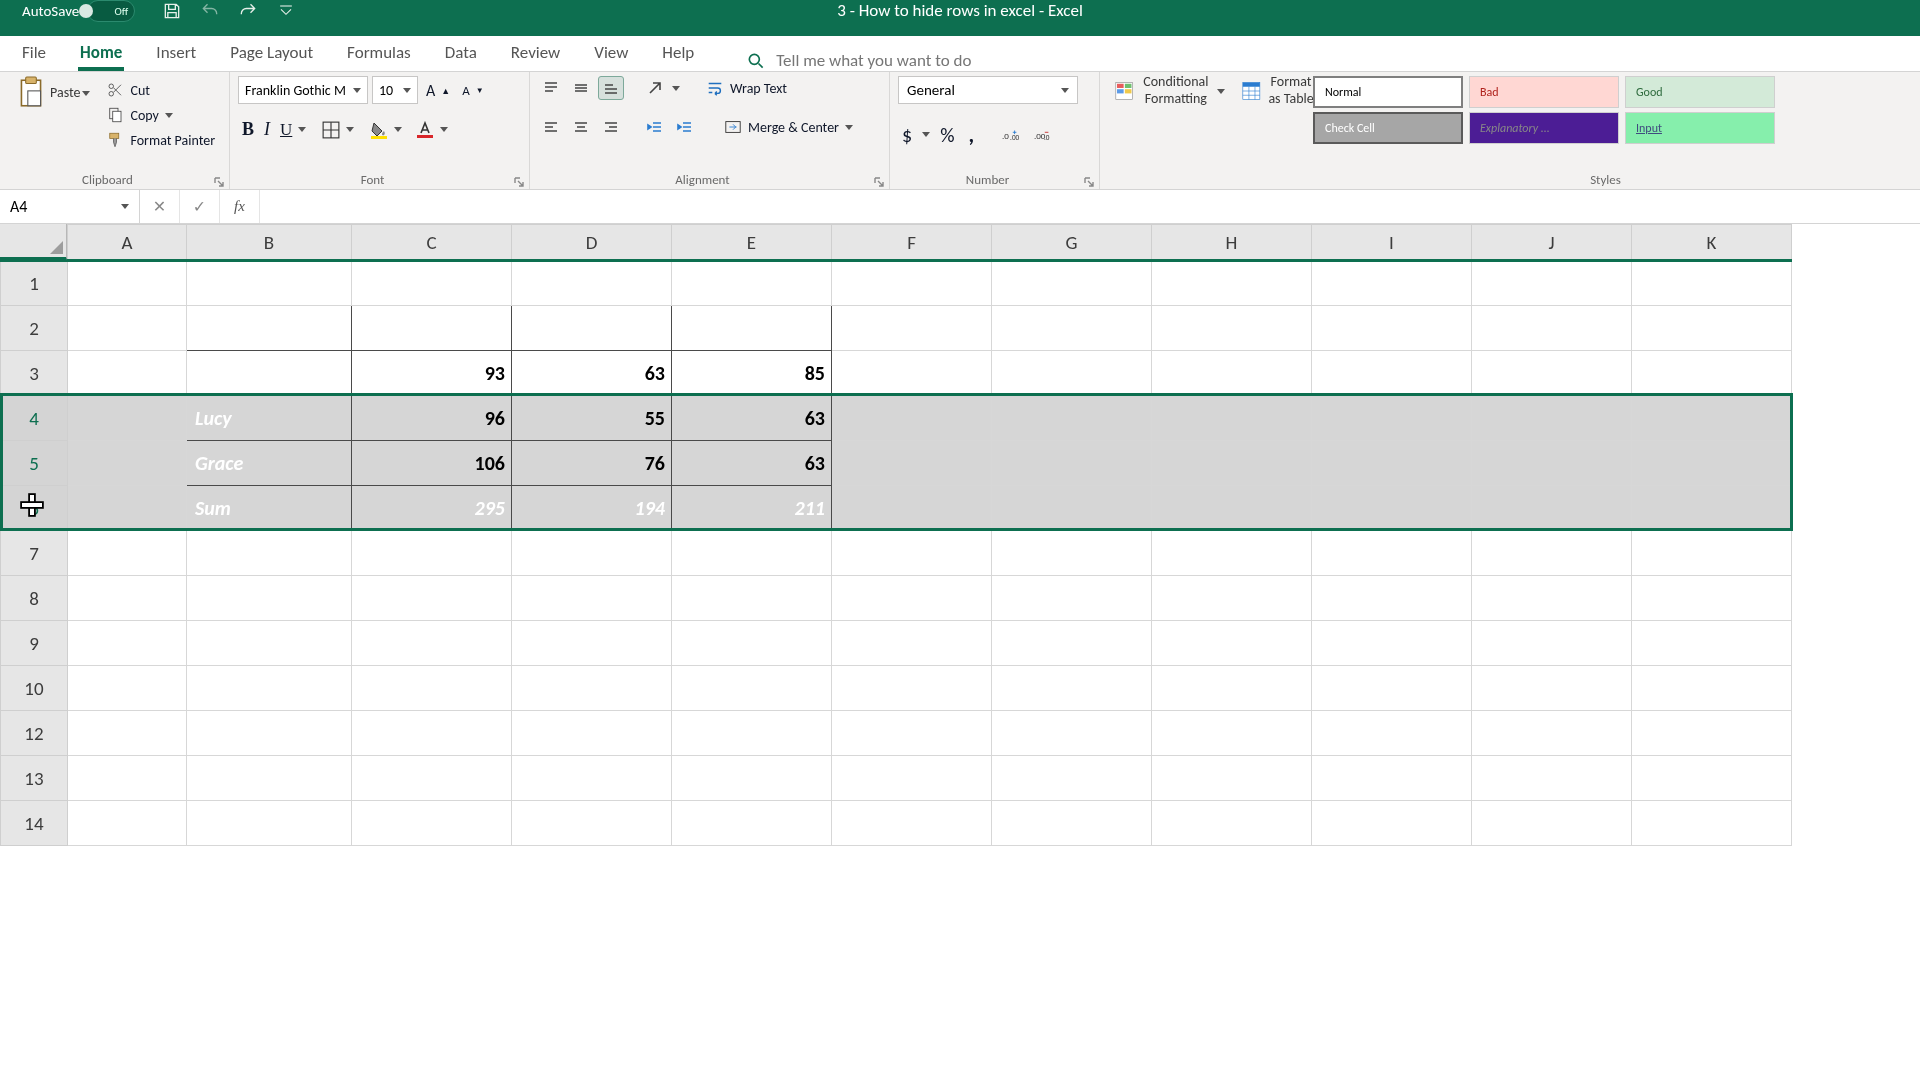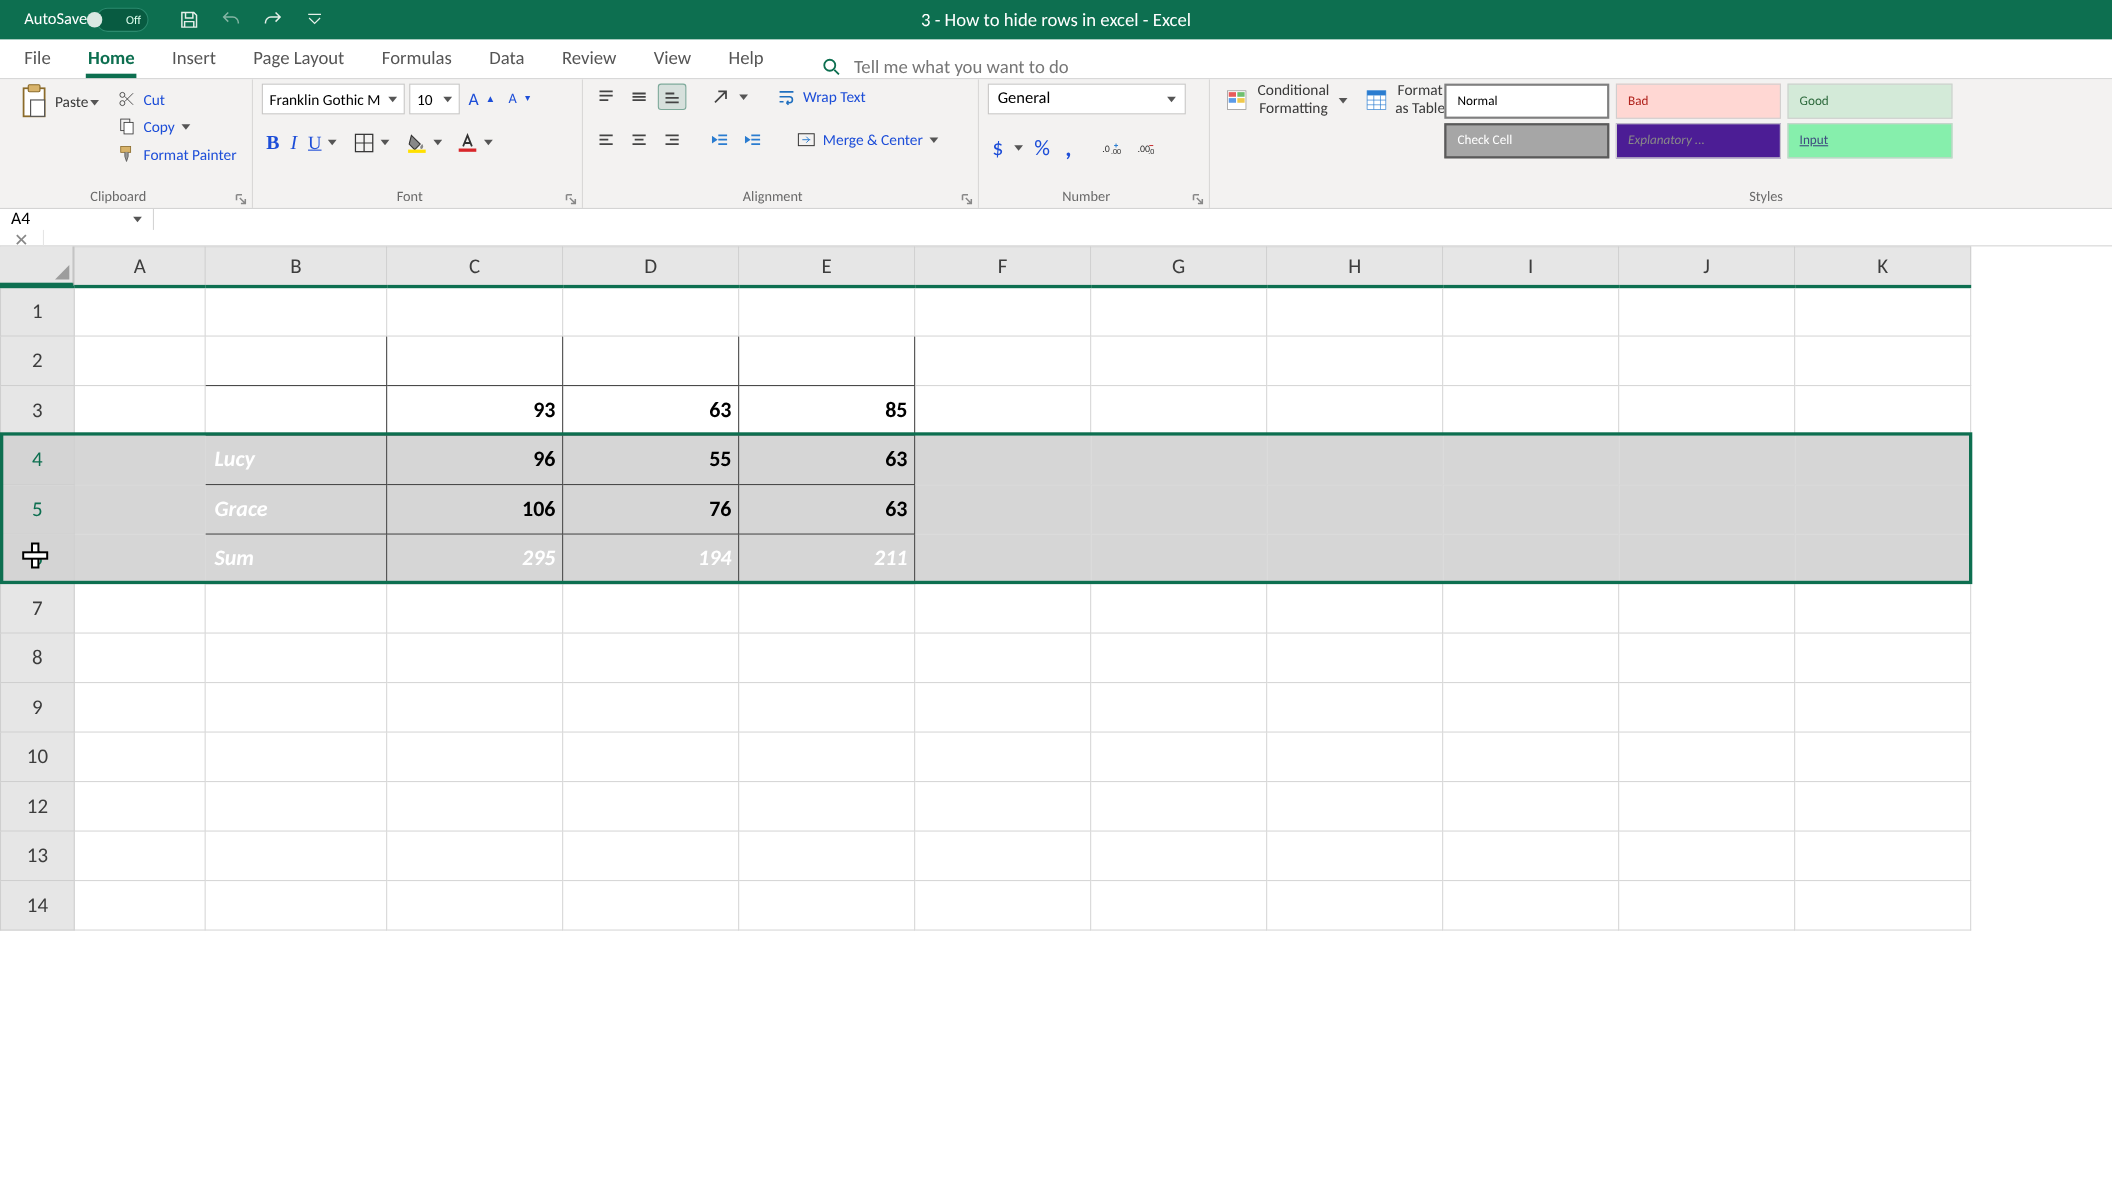--- a/index.html
+++ b/index.html
@@ -1,38 +1,38 @@
 <!DOCTYPE html>
 <html><head>
 <meta charset="utf-8">
 <style>
   * { box-sizing: border-box; margin: 0; padding: 0; font-family: Calibri, "Segoe UI", sans-serif; user-select: none; }
   html, body { width: 1920px; height: 1080px; overflow: hidden; background: #fff; }
   
-  .titlebar { height: 36px; background: #0d6f50; display: flex; align-items: center; color: #fff; font-size: 15px; }
+  .titlebar { height: 36px; background: #0d6f50; display: flex; align-items: flex-start; color: #fff; font-size: 15px; }
   .autosave { display: flex; align-items: center; gap: 8px; margin-left: 22px; margin-right: 18px; }
   .toggle { width: 48px; height: 22px; border-radius: 11px; background: #085b41; border:1px solid #2b8a6e; display:flex; align-items:center; justify-content:flex-end; padding:0 6px; font-size:11px; color:#dfe; }
   .toggle::before { content:""; width:14px; height:14px; border-radius:50%; background:#d9e8e2; position:relative; left:-22px; }
   .qat-ico { width:22px; height:22px; margin:0 8px; display:flex; align-items:center; justify-content:center; color:#e6efe9; }
   .qat-ico svg { width:20px; height:20px; stroke:#e6efe9; fill:none; stroke-width:1.6; }
   .doc-title { position:absolute; left:50%; transform:translateX(-50%); font-size:17px; }
   
   .tabs { height:36px; background:#fff; border-bottom:1px solid #d4d4d4; display:flex; align-items:flex-end; gap:30px; padding-left:20px; font-size:17px; color:#555; position:relative; }
   .tab { padding:8px 2px; cursor:pointer; }
   .tab.file { font-weight:400; }
   .tab.active { color:#0d6f50; font-weight:600; border-bottom:4px solid #0d6f50; padding-bottom:4px; }
   .tellme { display:flex; align-items:center; gap:10px; color:#767676; font-size:17px; margin-left:20px; }
   .tellme svg { width:20px; height:20px; stroke:#0d6f50; fill:none; stroke-width:2; }
   
   .ribbon { height:118px; background:#f3f2f1; display:flex; align-items:stretch; border-bottom:1px solid #d4d4d4; overflow:hidden; }
   .group { border-right:1px solid #d9d8d7; display:flex; flex-direction:column; justify-content:flex-start; position:relative; padding:4px 8px 0 8px; }
   .group-label { position:absolute; bottom:2px; left:0; right:14px; text-align:center; font-size:13px; color:#6a6a6a; }
   .group .launcher { position:absolute; bottom:4px; right:4px; width:12px; height:12px; }
   .group .launcher svg { width:12px; height:12px; stroke:#888; fill:none; stroke-width:1.4; }
-  .btn { display:flex; align-items:center; gap:6px; padding:3px 4px; font-size:14px; color:#1d4ed8; cursor:pointer; border-radius:2px; }
+  .btn { display:flex; align-items:center; gap:6px; padding:3px 4px; font-size:14px; color:#0f172a; cursor:pointer; border-radius:2px; }
   .btn svg { width:18px; height:18px; }
   .vstack { display:flex; flex-direction:column; gap:1px; }
   .hstack { display:flex; align-items:center; gap:2px; }
   .big-btn { display:flex; flex-direction:row; align-items:center; justify-content:flex-start; font-size:14px; color:#3a3a3a; padding:0 6px; cursor:pointer; gap:2px; text-align:center; line-height:1.2; }
   .big-btn svg { width:34px; height:34px; }
   .font-combo { width:130px; height:28px; border:1px solid #c7c6c5; background:#fff; font-size:14px; padding:0 6px; display:flex; align-items:center; justify-content:space-between; }
   .size-combo { width:46px; height:28px; border:1px solid #c7c6c5; background:#fff; font-size:14px; padding:0 6px; display:flex; align-items:center; justify-content:space-between; }
   .caret { width:0; height:0; border-left:4px solid transparent; border-right:4px solid transparent; border-top:5px solid #555; }
   .smallico { width:16px; height:16px; }
   .align-btn { width:26px; height:24px; display:flex; align-items:center; justify-content:center; border-radius:3px; }
@@ -40,21 +40,21 @@
   .align-btn svg { width:16px; height:16px; stroke:#444; stroke-width:1.6; fill:none; }
   .numfmt { width:180px; height:28px; border:1px solid #c7c6c5; background:#fff; padding:0 8px; display:flex; align-items:center; justify-content:space-between; font-size:15px; }
   .style-cell { width:150px; height:32px; border:1px solid #cfcfcf; display:flex; align-items:center; padding:0 10px; font-size:12px; }
   .style-normal { background:#fff; border:2px solid #7f7f7f; }
   .style-bad { background:#ffd7d3; color:#b0231d; }
   .style-good { background:#d3ead8; color:#2f6b3e; }
   .style-check { background:#a6a6a6; color:#fff; border:2px solid #5a5a5a; }
   .style-expl { background:#4c1d95; color:#888; font-style:italic; }
   .style-input { background:#86efac; color:#3f4b7f;text-decoration:underline; }
   
-  .fbar { height:34px; border-bottom:1px solid #d4d4d4; display:flex; align-items:stretch; background:#fff;flex-direction:column; }
+  .fbar { height:34px; border-bottom:1px solid #d4d4d4; display:flex; align-items:stretch; background:#fff; }
   .namebox { width:140px; border-right:1px solid #d4d4d4; display:flex; align-items:center; padding:0 10px; font-size:16px; justify-content:space-between; }
   .fbar .fbbtn { width:40px; display:flex; align-items:center; justify-content:center; border-right:1px solid #e5e5e5; color:#888; }
   .fbar .fx { font-style:italic; font-family: "Times New Roman", serif; font-size:15px; color:#555; }
   .formula-input { flex:1; padding:0 8px; }
   
   .grid-wrap { position:relative; }
   .corner { position:absolute; left:0; top:0; width:67px; height:36px; background:#e6e6e6; border-right:1px solid #b7b7b7; border-bottom:3px solid #0d6f50; }
   .corner::after { content:""; position:absolute; right:3px; bottom:3px; width:0; height:0; border-left:13px solid transparent; border-bottom:13px solid #9d9d9d; }
   table.sheet { border-collapse:collapse; table-layout:fixed; }
   .colhead th { background:#e6e6e6; border:1px solid #cfcfcf; border-bottom:3px solid #0d6f50; font-weight:400; font-size:19px; color:#3d3d3d; height:36px; }

